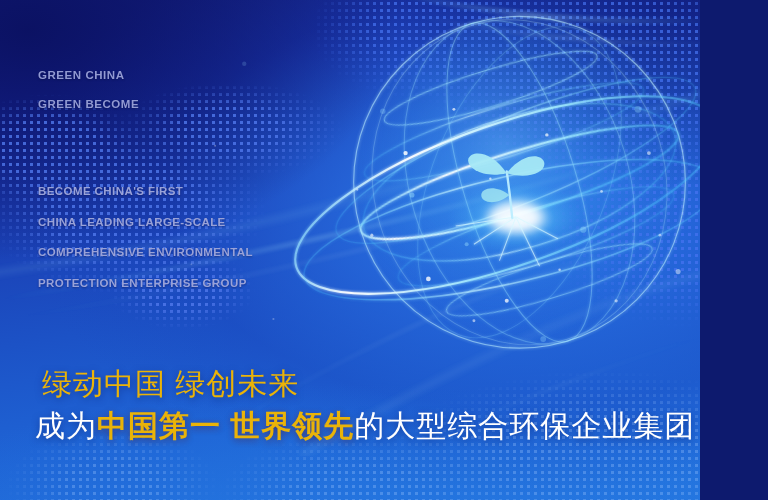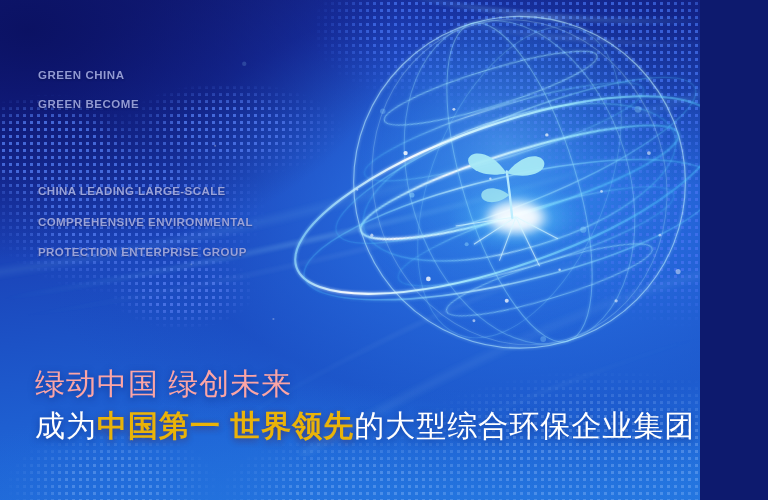--- a/index.html
+++ b/index.html
@@ -118,25 +118,26 @@
   }
 
   #headline-block {
     position: absolute;
     left: 35px;
     top: 366px;
     z-index: 14;
   }
   .headline-1 {
     font-size: 30px;
-    color: #fca5a5;
+    color: #eab308;
     line-height: 1.18;
     letter-spacing: 1px;
     white-space: nowrap;
     text-shadow: 0 2px 7px rgba(10,30,110,0.55);
+    margin-left: 7px;
   }
   .headline-2 {
     font-size: 30px;
     color: #ffffff;
     line-height: 1.18;
     letter-spacing: 1px;
     white-space: nowrap;
     margin-top: 7px;
     text-shadow: 0 2px 7px rgba(10,30,110,0.55);
   }
@@ -303,20 +304,21 @@
       <circle cx="268" cy="70" r="2.4" opacity="0.18"></circle>
     </g>
   </svg>
 
   <div id="tagline-block">
     <div class="tagline-line">GREEN CHINA</div>
     <div class="tagline-line">GREEN BECOME</div>
   </div>
 
   <div id="mission-block">
+    <div class="mission-line">BECOME CHINA'S FIRST</div>
     <div class="mission-line">CHINA LEADING LARGE-SCALE</div>
     <div class="mission-line">COMPREHENSIVE ENVIRONMENTAL</div>
     <div class="mission-line">PROTECTION ENTERPRISE GROUP</div>
   </div>
 
   <div id="headline-block">
     <div class="headline-1">绿动中国 绿创未来</div>
     <div class="headline-2">
       <span>成为</span><span class="hl-accent">中国第一 世界领先</span><span>的大型综合环保企业集团</span>
     </div>

